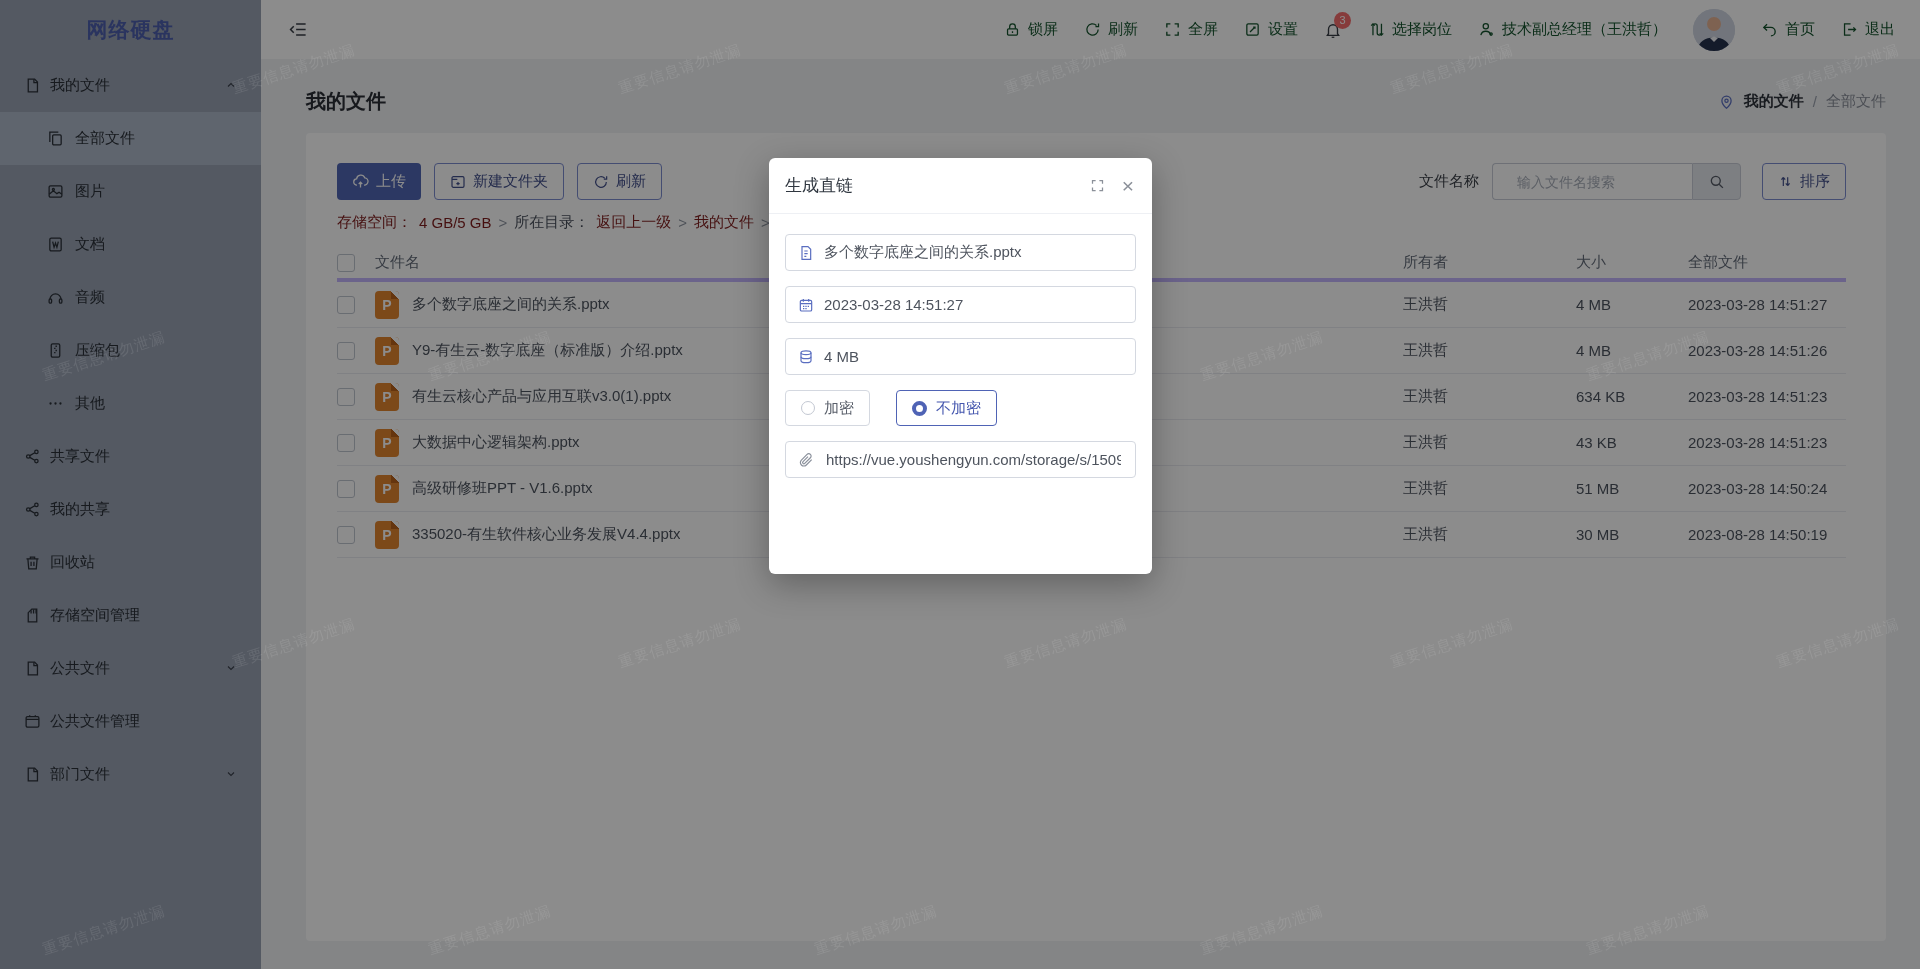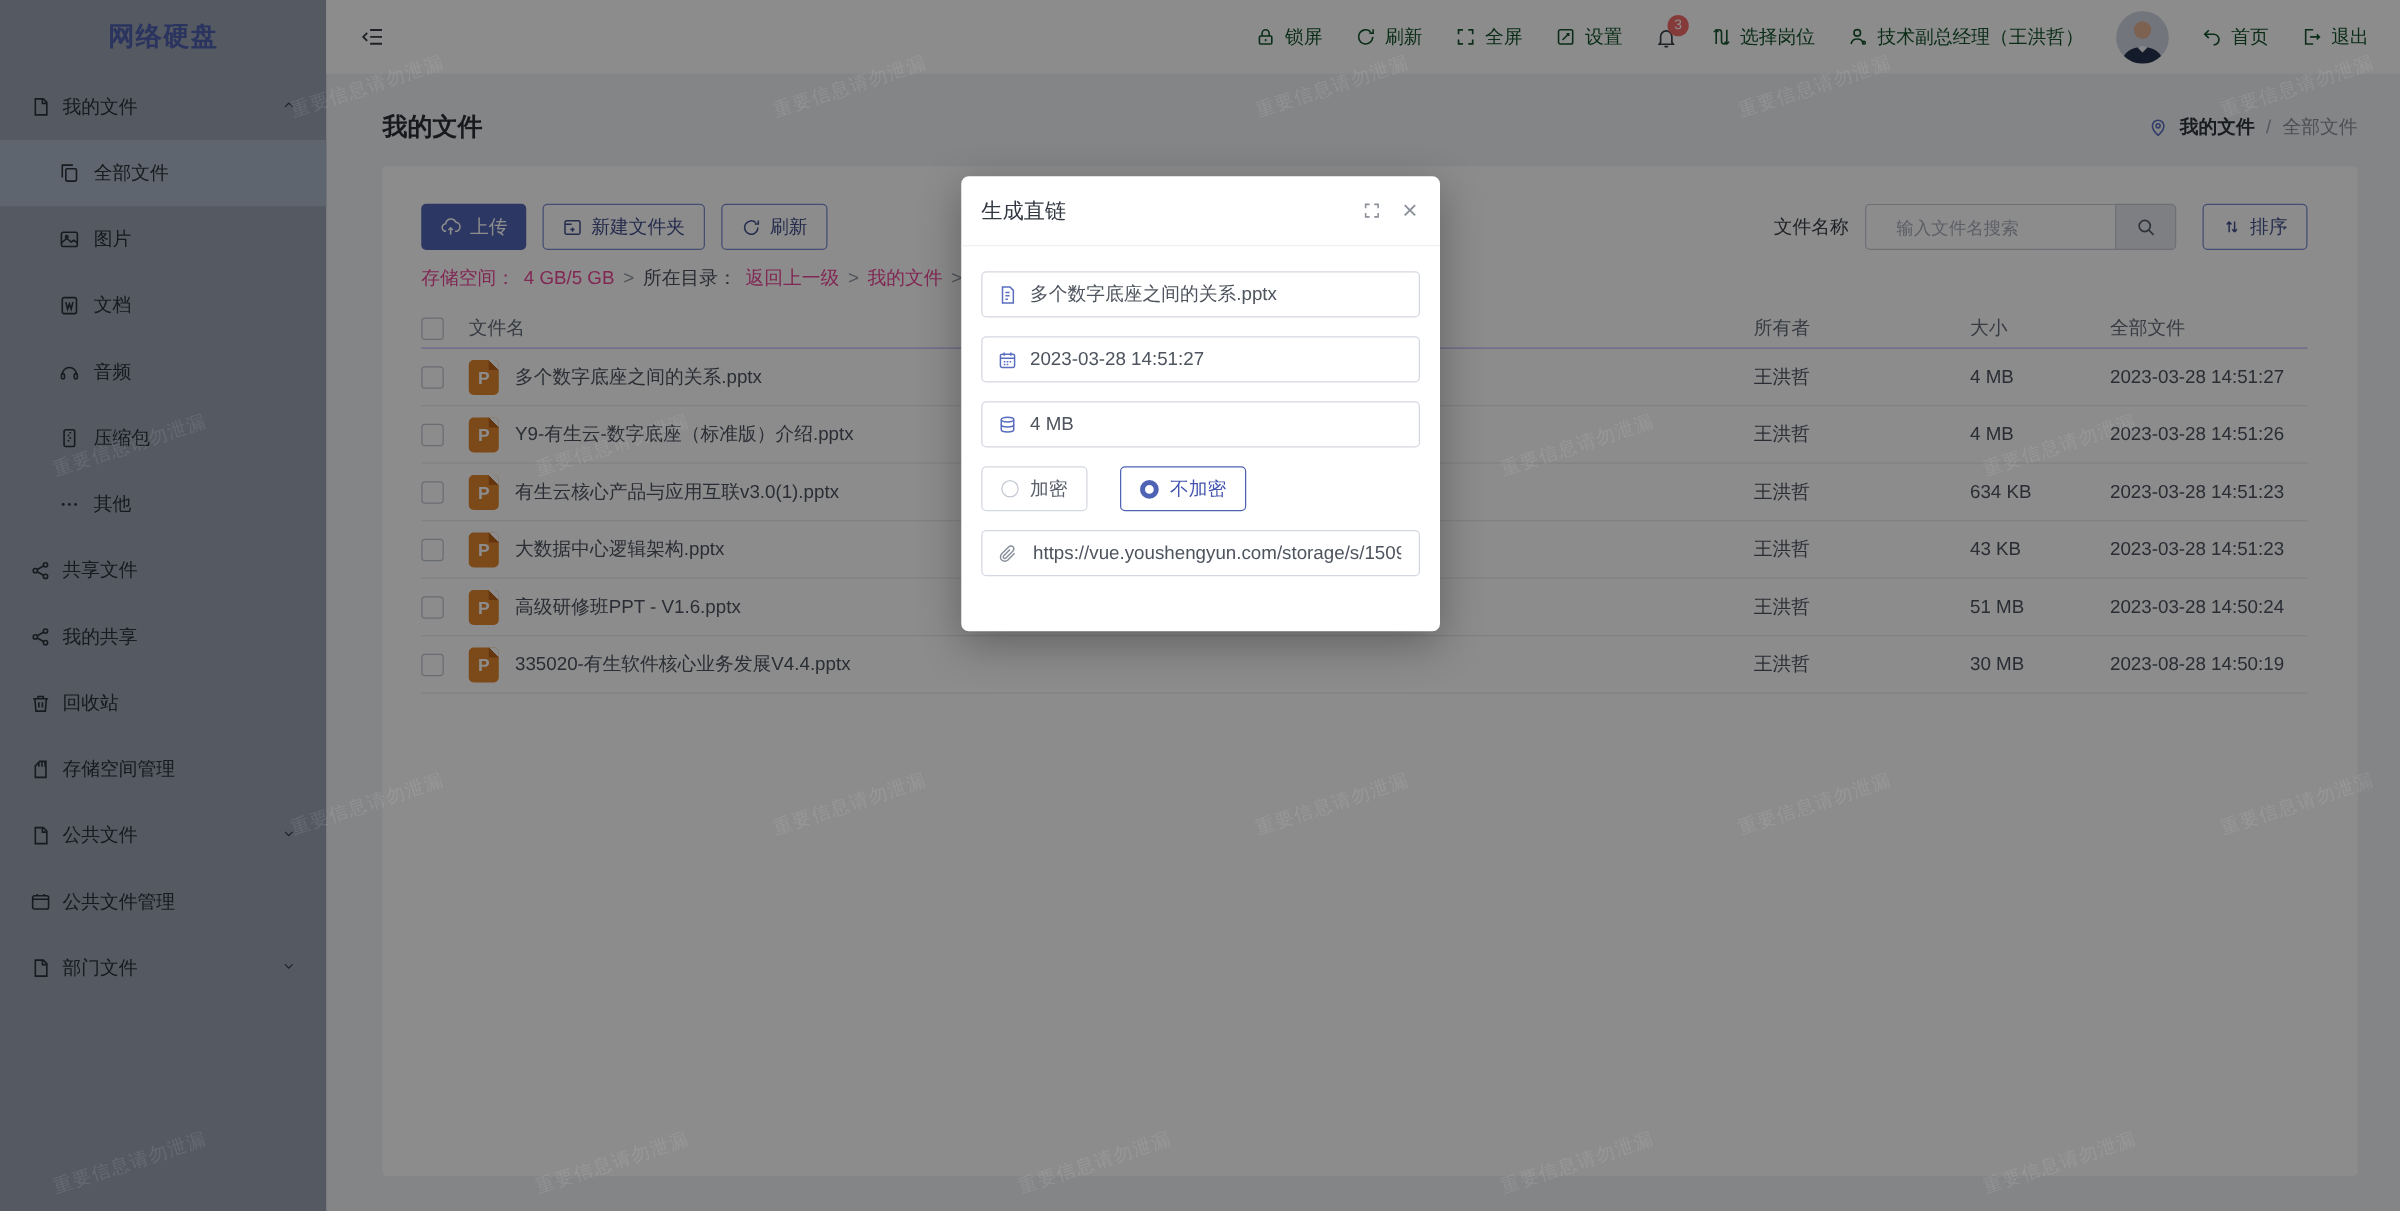--- a/index.html
+++ b/index.html
@@ -48,44 +48,44 @@
   .btn-outline{background:#fff;border:1px solid #7c8cd0;color:#43508c;}
   .btn + .btn{margin-left:13px;}
   .toolbar-right{margin-left:auto;display:flex;align-items:center;}
   .search-label{font-size:15px;color:#3a3f47;margin-right:13px;}
   .search-input{width:200px;height:37px;border:1px solid #c8cdd7;border-right:none;border-radius:4px 0 0 4px;padding:0 24px;font-size:14px;color:#4e545e;box-sizing:border-box;outline:none;background:#fff;font-family:inherit;}
   .search-input::placeholder{color:#a8aeb9;}
   .search-btn{width:49px;height:37px;background:#e4e7ed;border:1px solid #c8cdd7;border-radius:0 4px 4px 0;display:flex;align-items:center;justify-content:center;color:#555b66;cursor:pointer;box-sizing:border-box;}
   .sort-btn{margin-left:21px;}
 
   .pathbar{margin-top:13px;font-size:15px;display:flex;align-items:center;gap:7px;white-space:nowrap;}
-  .pb-blue{color:#ec4899;cursor:pointer;}
+  .pb-blue{color:#7f1d1d;cursor:pointer;}
   .pb-dark{color:#4a505c;}
   .pb-sep{color:#8f96a2;}
   .pb-under{text-decoration:underline;}
 
   
   .tbl{margin-top:15px;}
   .trow{display:flex;align-items:center;height:45px;border-bottom:1px solid #e9ecf1;font-size:15px;color:#4e5560;}
-  .thead{height:31px;color:#646c7a;border-bottom:1px solid #c4b5fd;}
+  .thead{height:31px;color:#646c7a;border-bottom:4px solid #c4b5fd;}
   .cb{width:16px;height:16px;border:1px solid #c0c6d0;border-radius:3px;background:#fff;flex-shrink:0;cursor:pointer;}
   .c-name{flex:1;display:flex;align-items:center;gap:13px;min-width:0;margin-left:20px;}
   .c-owner{width:173px;flex-shrink:0;}
   .c-size{width:112px;flex-shrink:0;}
   .c-date{width:158px;flex-shrink:0;}
   .pbadge{width:24px;height:28px;background:#e2852f;border-radius:4px;color:#fff;font-size:14px;font-weight:bold;display:flex;align-items:center;justify-content:center;position:relative;flex-shrink:0;}
   .pbadge::after{content:'';position:absolute;top:0;right:0;width:8px;height:8px;border-radius:0 4px 0 0;background:linear-gradient(225deg,#fff 50%,#b8621a 50%);}
   .fname{white-space:nowrap;overflow:hidden;text-overflow:ellipsis;cursor:pointer;}
 
   
   .dim{position:absolute;inset:0;background:rgba(0,0,0,0.45);z-index:50;}
   .wm-layer{position:absolute;inset:0;z-index:55;pointer-events:none;overflow:hidden;}
   .wm{position:absolute;color:rgba(255,255,255,0.10);font-size:15px;letter-spacing:1px;transform:rotate(-18deg);white-space:nowrap;}
 
-  .modal{position:absolute;left:769px;top:141px;width:383px;height:364px;background:#fff;border-radius:6px;box-shadow:0 10px 34px rgba(0,0,0,0.3);z-index:60;box-sizing:border-box;}
+  .modal{position:absolute;left:769px;top:158px;width:383px;height:416px;background:#fff;border-radius:6px;box-shadow:0 10px 34px rgba(0,0,0,0.3);z-index:60;box-sizing:border-box;}
   .modal-head{height:56px;display:flex;align-items:center;padding:0 18px 0 16px;border-bottom:1px solid #eef0f4;box-sizing:border-box;}
   .modal-title{font-size:17px;color:#303740;}
   .modal-icons{margin-left:auto;display:flex;align-items:center;gap:17px;color:#8b9099;}
   .mi{cursor:pointer;display:flex;align-items:center;}
   .mi-close{font-size:21px;line-height:1;color:#8b9099;}
   .modal-body{padding:20px 16px 0 16px;}
   .field{height:37px;border:1px solid #d4d8e0;border-radius:4px;display:flex;align-items:center;gap:10px;padding:0 12px;font-size:15px;color:#4e545e;margin-bottom:15px;box-sizing:border-box;background:#fff;}
   .field .ficon{color:#5a6ec0;display:flex;align-items:center;flex-shrink:0;}
   .field .ficon.gray{color:#8a909b;}
   .field .ftxt{white-space:nowrap;overflow:hidden;}

